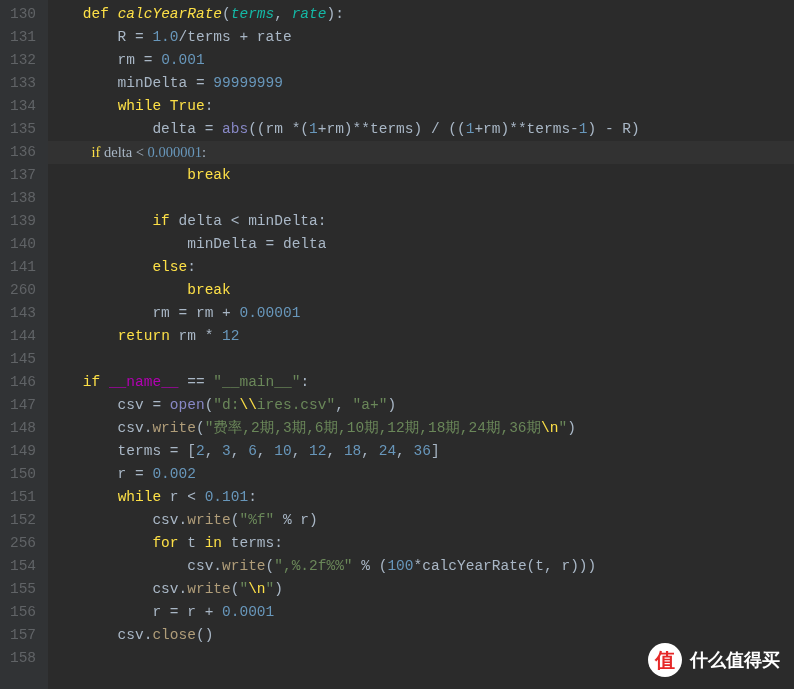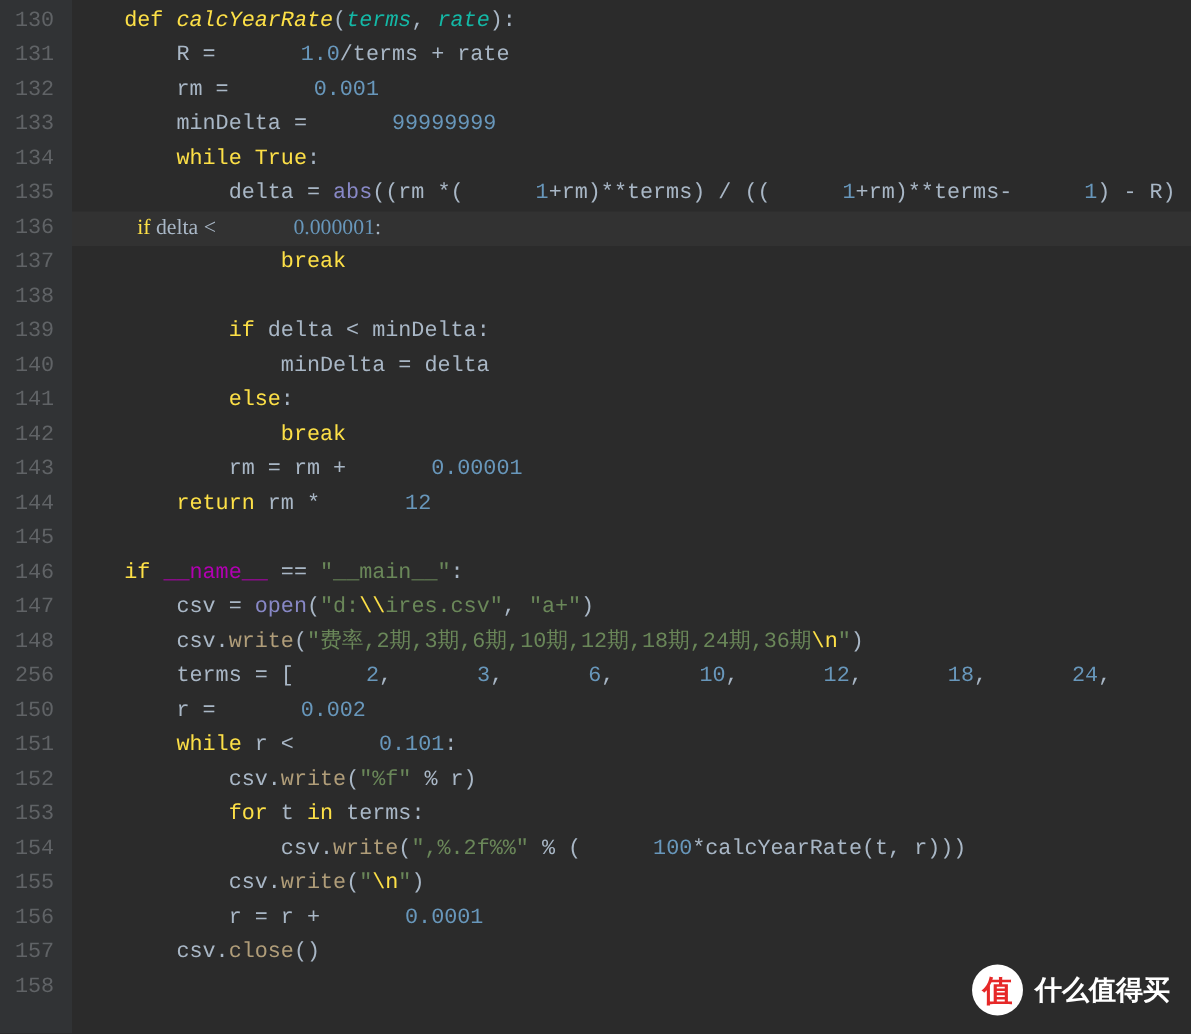--- a/index.html
+++ b/index.html
@@ -34,21 +34,21 @@
     .line {
       height: 23px;
     }
     .line.highlight {
       background: #323232;
       font-family: Liberation Serif, serif;
     }
     .kw { color: #fde047; }
     .fn { color: #fde047; font-style: italic; }
     .param { color: #14b8a6; font-style: italic; }
-    .num { color: #6897bb; margin-left: 48px; }
+    .num { color: #6897bb; }
     .str { color: #6a8759; }
     .builtin { color: #8888c6; }
     .dunder { color: #b200b2; }
     .call { color: #b09d79; }
     .watermark {
       position: absolute;
       bottom: 12px;
       right: 14px;
       display: flex;
       align-items: center;
@@ -81,32 +81,32 @@
       <div class="line">132</div>
       <div class="line">133</div>
       <div class="line">134</div>
       <div class="line">135</div>
       <div class="line">136</div>
       <div class="line">137</div>
       <div class="line">138</div>
       <div class="line">139</div>
       <div class="line">140</div>
       <div class="line">141</div>
-      <div class="line">142</div>
+      <div class="line">260</div>
       <div class="line">143</div>
       <div class="line">144</div>
       <div class="line">145</div>
       <div class="line">146</div>
       <div class="line">147</div>
       <div class="line">148</div>
-      <div class="line">256</div>
+      <div class="line">149</div>
       <div class="line">150</div>
       <div class="line">151</div>
       <div class="line">152</div>
-      <div class="line">153</div>
+      <div class="line">256</div>
       <div class="line">154</div>
       <div class="line">155</div>
       <div class="line">156</div>
       <div class="line">157</div>
       <div class="line">158</div>
     </div>
   <div class="code" id="code"><div class="line"><span>    </span><span class="kw">def </span><span class="fn">calcYearRate</span><span>(</span><span class="param">terms</span><span>, </span><span class="param">rate</span><span>):</span></div><div class="line"><span>        R = </span><span class="num">1.0</span><span>/terms + rate</span></div><div class="line"><span>        rm = </span><span class="num">0.001</span></div><div class="line"><span>        minDelta = </span><span class="num">99999999</span></div><div class="line"><span>        </span><span class="kw">while True</span><span>:</span></div><div class="line"><span>            delta = </span><span class="builtin">abs</span><span>((rm *(</span><span class="num">1</span><span>+rm)**terms) / ((</span><span class="num">1</span><span>+rm)**terms-</span><span class="num">1</span><span>) - R)</span></div><div class="line highlight"><span>            </span><span class="kw">if </span><span>delta &lt; </span><span class="num">0.000001</span><span>:</span></div><div class="line"><span>                </span><span class="kw">break</span></div><div class="line">&nbsp;</div><div class="line"><span>            </span><span class="kw">if </span><span>delta &lt; minDelta:</span></div><div class="line"><span>                minDelta = delta</span></div><div class="line"><span>            </span><span class="kw">else</span><span>:</span></div><div class="line"><span>                </span><span class="kw">break</span></div><div class="line"><span>            rm = rm + </span><span class="num">0.00001</span></div><div class="line"><span>        </span><span class="kw">return </span><span>rm * </span><span class="num">12</span></div><div class="line">&nbsp;</div><div class="line"><span>    </span><span class="kw">if </span><span class="dunder">__name__</span><span> == </span><span class="str">"__main__"</span><span>:</span></div><div class="line"><span>        csv = </span><span class="builtin">open</span><span>(</span><span class="str">"d:</span><span class="kw">\\</span><span class="str">ires.csv"</span><span>, </span><span class="str">"a+"</span><span>)</span></div><div class="line"><span>        csv.</span><span class="call">write</span><span>(</span><span class="str">"费率,2期,3期,6期,10期,12期,18期,24期,36期</span><span class="kw">\n</span><span class="str">"</span><span>)</span></div><div class="line"><span>        terms = [</span><span class="num">2</span><span>, </span><span class="num">3</span><span>, </span><span class="num">6</span><span>, </span><span class="num">10</span><span>, </span><span class="num">12</span><span>, </span><span class="num">18</span><span>, </span><span class="num">24</span><span>, </span><span class="num">36</span><span>]</span></div><div class="line"><span>        r = </span><span class="num">0.002</span></div><div class="line"><span>        </span><span class="kw">while </span><span>r &lt; </span><span class="num">0.101</span><span>:</span></div><div class="line"><span>            csv.</span><span class="call">write</span><span>(</span><span class="str">"%f"</span><span> % r)</span></div><div class="line"><span>            </span><span class="kw">for </span><span>t </span><span class="kw">in </span><span>terms:</span></div><div class="line"><span>                csv.</span><span class="call">write</span><span>(</span><span class="str">",%.2f%%"</span><span> % (</span><span class="num">100</span><span>*calcYearRate(t, r)))</span></div><div class="line"><span>            csv.</span><span class="call">write</span><span>(</span><span class="str">"</span><span class="kw">\n</span><span class="str">"</span><span>)</span></div><div class="line"><span>            r = r + </span><span class="num">0.0001</span></div><div class="line"><span>        csv.</span><span class="call">close</span><span>()</span></div><div class="line">&nbsp;</div></div>
 </div>
 
 <div class="watermark">

